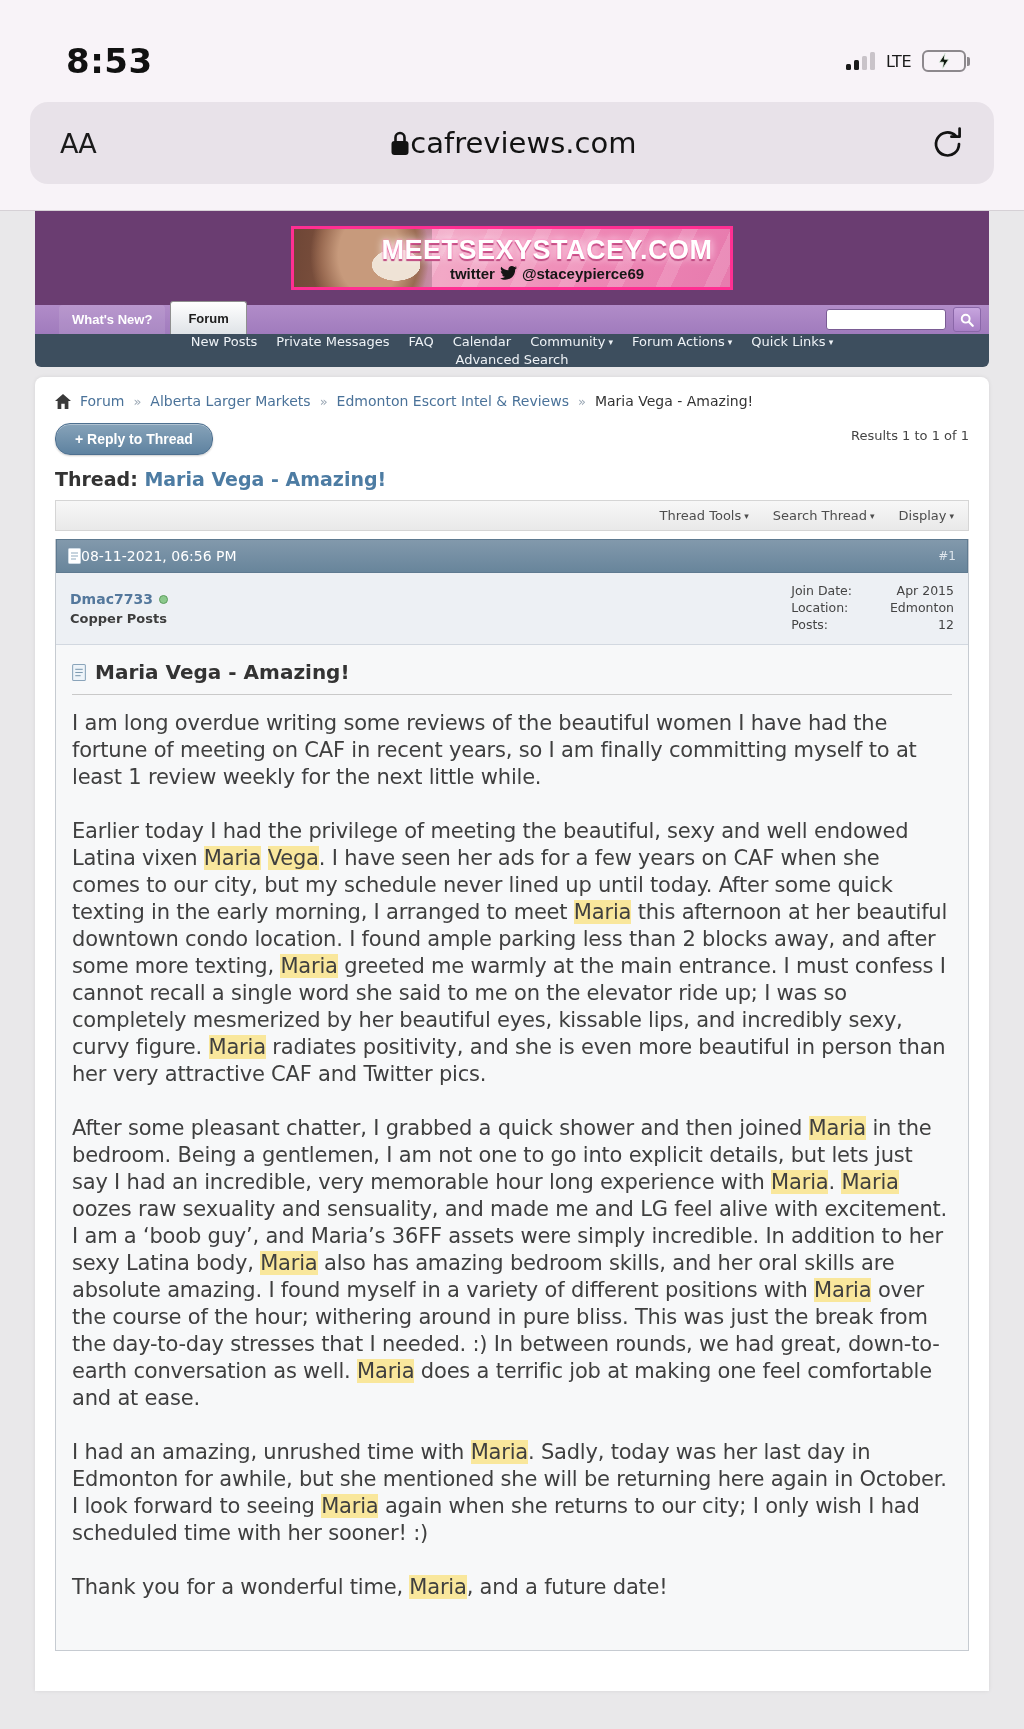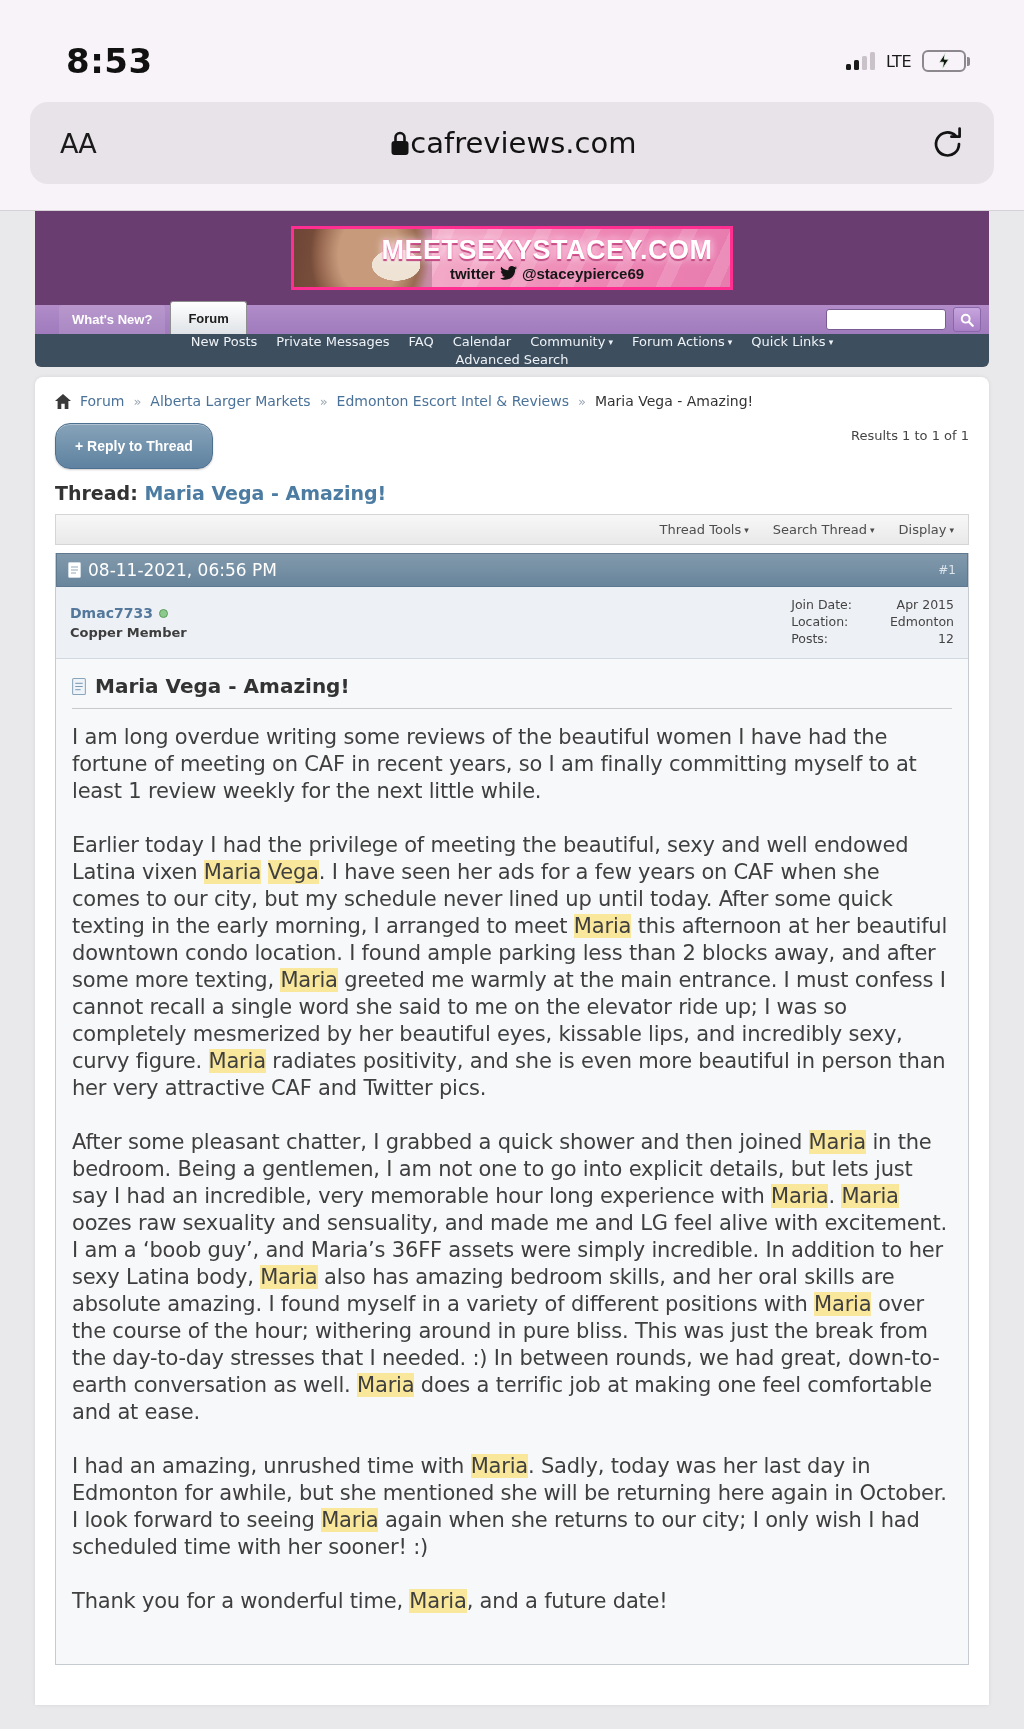--- a/index.html
+++ b/index.html
@@ -67,35 +67,35 @@
   .card { background:#fff; border-radius:8px 8px 0 0; margin-top:10px; padding:16px 20px 40px; min-height:1300px;
           box-shadow:0 0 4px rgba(0,0,0,.08); }
 
   .breadcrumb { display:flex; align-items:center; gap:9px; font-size:14px; color:#333; }
   .crumb-link { color:#4a7299; cursor:pointer; }
   .crumb-sep { color:#9aa7b4; font-size:13px; }
   .crumb-current { color:#333; }
 
   .actions { display:flex; justify-content:space-between; align-items:flex-start; margin-top:14px; }
   .reply-btn { background:linear-gradient(#87a3b9,#5e82a0); color:#fff; font-size:14px; font-weight:700;
-               padding:14px 19px; border-radius:15px; border:1px solid #4e7090; cursor:pointer;
+               padding:7px 19px; border-radius:15px; border:1px solid #4e7090; cursor:pointer;
                box-shadow:inset 0 1px 0 rgba(255,255,255,.35), 0 1px 2px rgba(0,0,0,.2); }
   .results { font-size:13px; color:#444; margin-top:5px; }
 
   .thread-heading { margin:13px 0 10px; font-size:19px; font-weight:700; color:#333; }
   .thread-heading .link { color:#4d7ca3; cursor:pointer; }
 
   .toolbar { background:linear-gradient(#f7f7f7,#e9e9e9); border:1px solid #d5d5d5; height:31px;
              display:flex; justify-content:flex-end; align-items:center; gap:24px; padding:0 14px; }
   .tool { font-size:13px; color:#4d4d4d; cursor:pointer; }
 
   .post { margin-top:8px; border:1px solid #c6cbd1; border-top:none; }
   .post-header { background:linear-gradient(#8299ac,#68859b); height:34px; border:1px solid #5f7a90;
                  display:flex; align-items:center; justify-content:space-between; padding:0 11px; }
-  .post-date { display:flex; align-items:center; gap:7px; color:#fff; font-size:17px; }
+  .post-date { display:flex; align-items:center; color:#fff; font-size:14px; }
   .post-num { color:#dde5ec; font-size:12px; cursor:pointer; }
 
   .userinfo { background:#edf0f4; border-bottom:1px solid #d2d8e0; padding:10px 14px 12px;
               display:flex; justify-content:space-between; }
   .author-line { display:flex; align-items:center; gap:6px;margin-top:8px; }
   .author { font-size:14px; font-weight:700; color:#54789c; cursor:pointer; }
   .online-dot { width:9px; height:9px; border-radius:50%; background:#8cc98c; border:1px solid #5d9c5d; }
   .author-title { font-size:13px; font-weight:700; color:#3d3d3d; margin-top:4px; }
   .details { display:grid; grid-template-columns:auto 88px; column-gap:14px; row-gap:2px; font-size:12.5px; color:#444; }
   .details .lbl { text-align:left; }
@@ -238,21 +238,21 @@
         </span>
         <span class="post-num">#1</span>
       </div>
 
       <div class="userinfo">
         <div>
           <div class="author-line">
             <span class="author">Dmac7733</span>
             <span class="online-dot"></span>
           </div>
-          <div class="author-title">Copper Member</div>
+          <div class="author-title">Copper Posts</div>
         </div>
         <div class="details">
             <span class="lbl">Join Date:</span>
             <span class="val">Apr 2015</span>
             <span class="lbl">Location:</span>
             <span class="val">Edmonton</span>
             <span class="lbl">Posts:</span>
             <span class="val">12</span>
           </div>
       </div>

